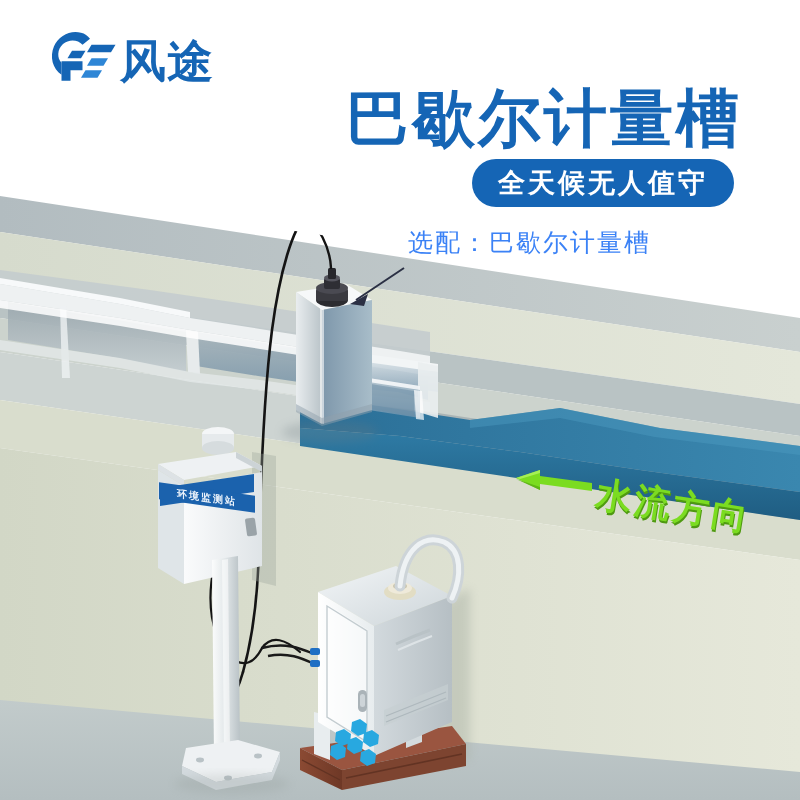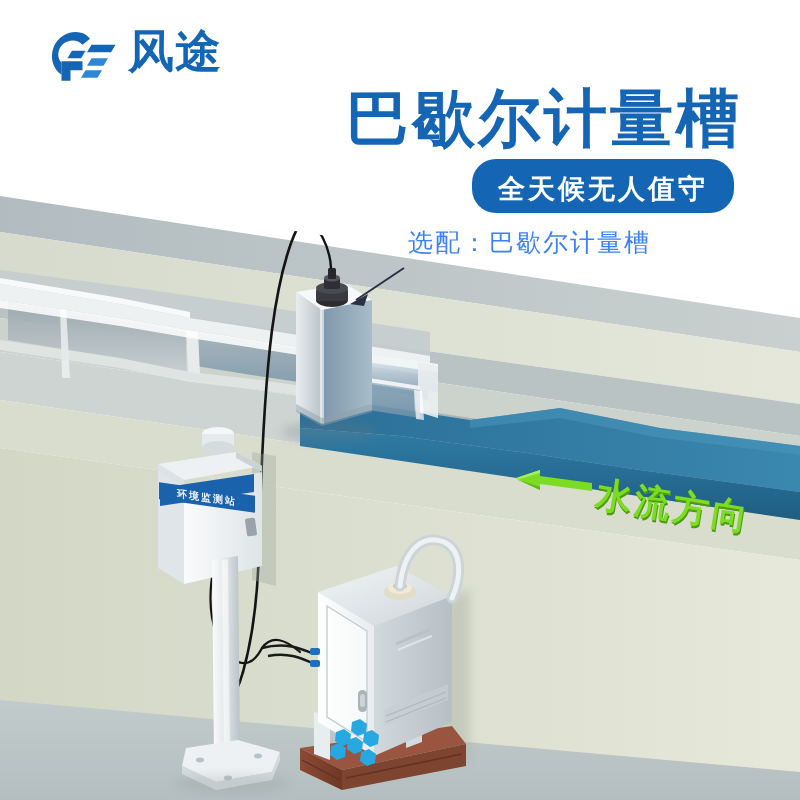--- a/index.html
+++ b/index.html
@@ -22,40 +22,40 @@
   }
   .scene-svg{position:absolute;left:0;top:0;width:800px;height:800px;display:block;}
 
   
   #header{
     position:absolute;left:0;top:0;width:800px;height:200px;
     pointer-events:none;
   }
   #logo-wrap{
     position:absolute;left:48px;top:28px;
-    display:flex;align-items:flex-start;gap:8px;
+    display:flex;align-items:flex-end;gap:0;
   }
   #logo-mark{width:72px;height:56px;display:block;}
   #logo-text{
     font-size:46px;font-weight:700;color:#1565b5;
     letter-spacing:1px;line-height:1;
     font-family:"DejaVu Sans","Liberation Sans",sans-serif;
   }
   #main-title{
     position:absolute;right:58px;top:86px;
     font-size:63px;font-weight:700;color:#1565b5;
     letter-spacing:3px;line-height:1.05;
     white-space:nowrap;
     font-family:"DejaVu Sans","Liberation Sans",sans-serif;
   }
   #subtitle-badge{
     position:absolute;right:66px;top:159px;
     background:#1565b5;color:#ffffff;
     border-radius:24px;
-    padding:14px 26px 8px 26px;
+    padding:8px 26px 8px 26px;
     font-size:27px;font-weight:700;letter-spacing:3px;
     line-height:1.2;white-space:nowrap;
     font-family:"DejaVu Sans","Liberation Sans",sans-serif;
   }
 
   
   #anno-flume{
     position:absolute;left:408px;top:226px;
     font-size:25px;color:#3b82f6;letter-spacing:2px;
     white-space:nowrap;

